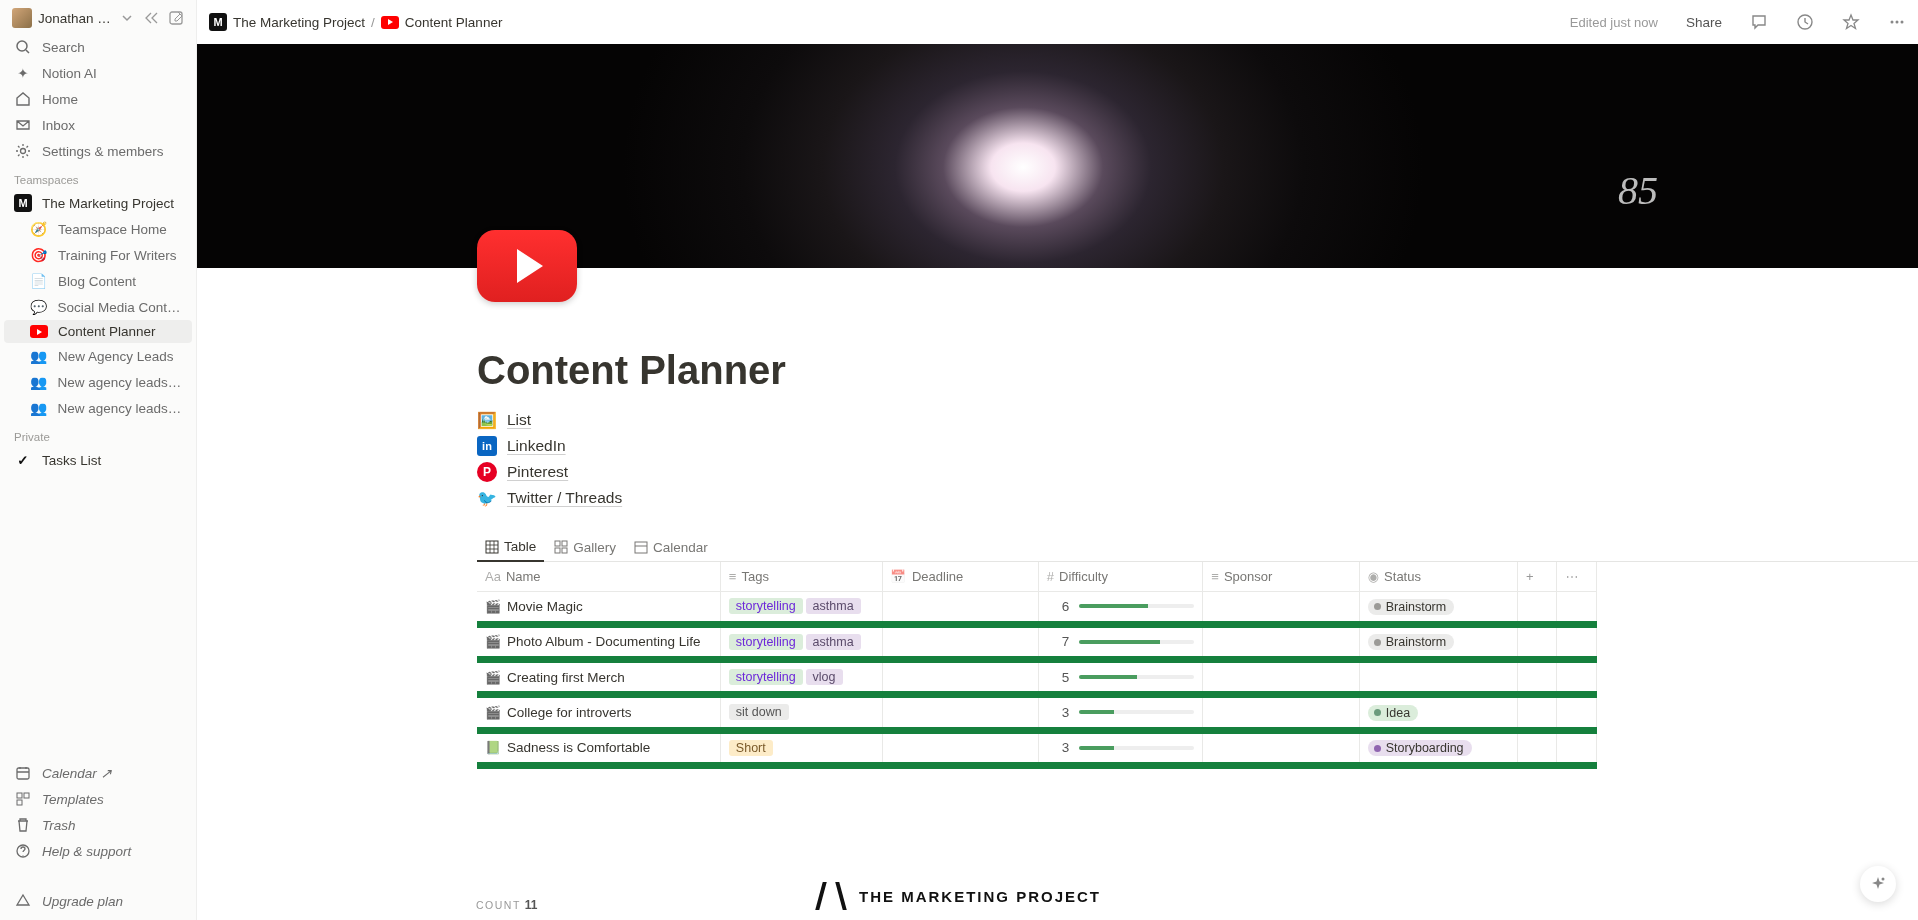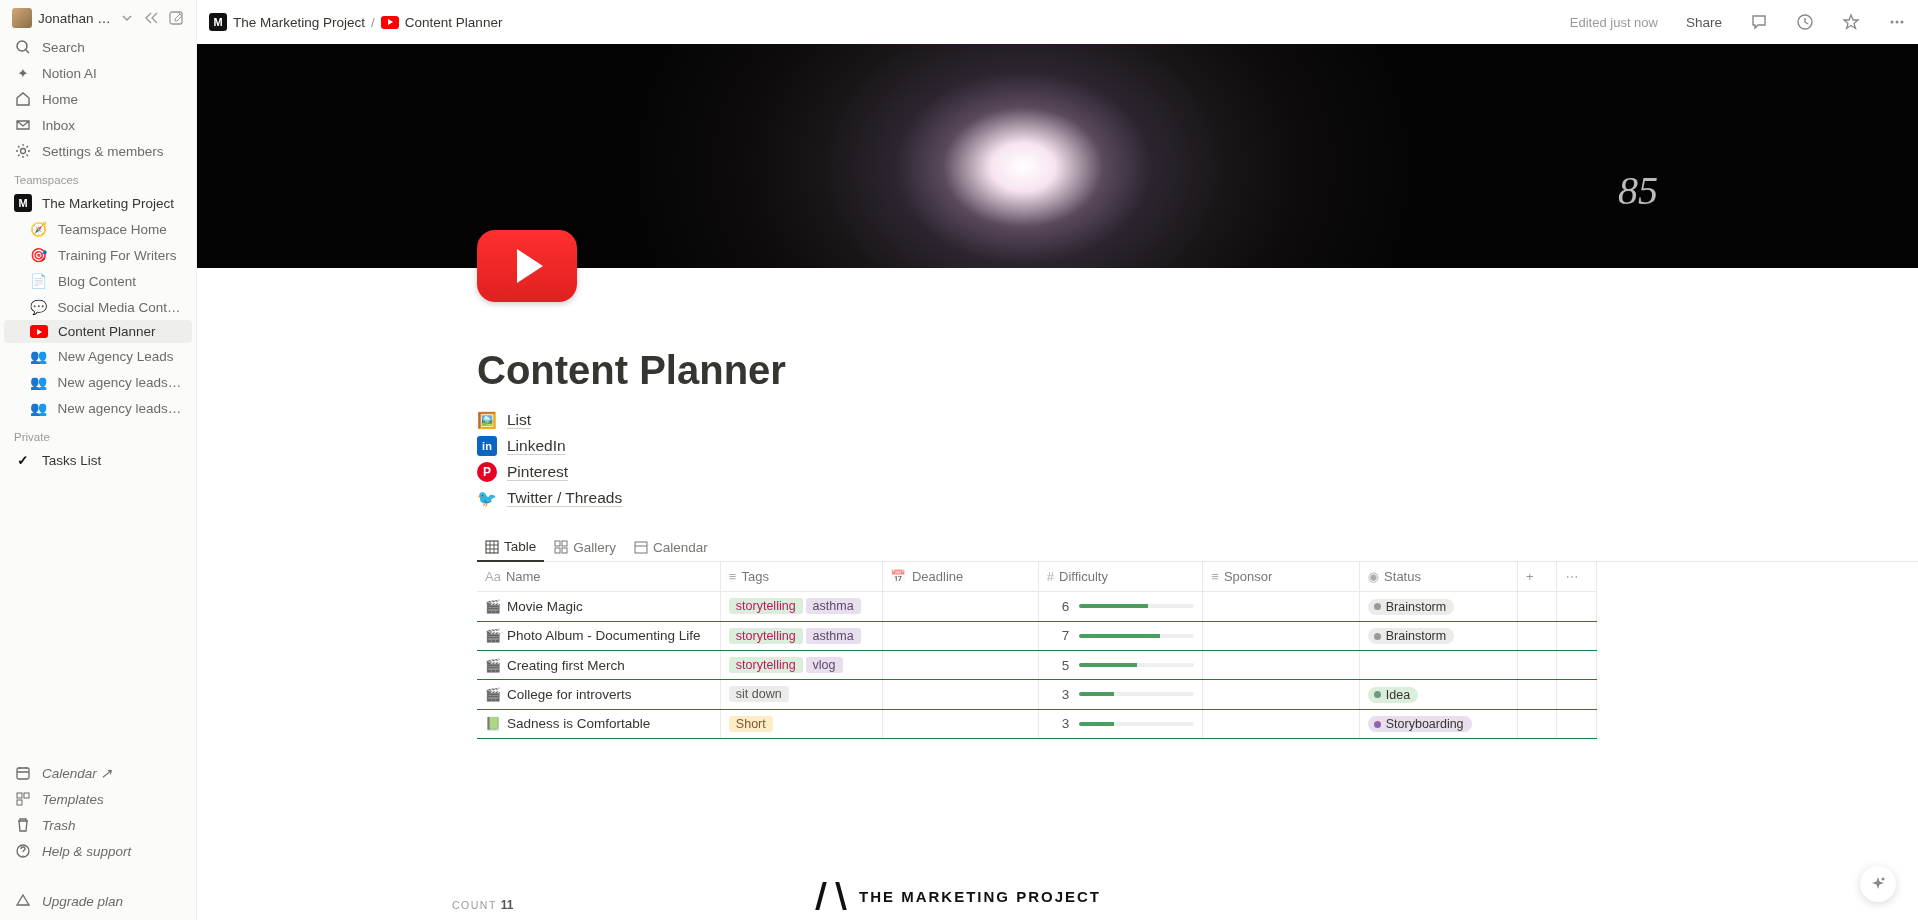--- a/index.html
+++ b/index.html
@@ -47,45 +47,45 @@
 .link-text { text-decoration:underline; text-decoration-color:#d0d0d0; text-underline-offset:3px; }
 
 .view-tabs { display:flex; gap:2px; margin-top:22px; border-bottom:1px solid #e5e5e3; }
 .vtab { display:flex; align-items:center; gap:5px; padding:6px 8px; font-size:13.5px; color:#787774; cursor:pointer; }
 .vtab.active { color:#37352f; border-bottom:2px solid #37352f; margin-bottom:-1px; font-weight:500; }
 
 .table-wrap { width:1120px; }
 .tbl { width:100%; border-collapse:collapse; }
 .tbl th { text-align:left; font-weight:400; color:#787774; font-size:13px; padding:7px 8px; border-bottom:1px solid #e9e9e7; }
 .tbl th .col-ico { margin-right:5px; opacity:0.6; }
-.tbl td { padding:6px 8px; border-bottom:1px solid #15803d; font-size:13.5px; vertical-align:middle; }
+.tbl td { padding:6px 8px; border-bottom:7px solid #15803d; font-size:13.5px; vertical-align:middle; }
 .tbl th, .tbl td { border-right:1px solid #e9e9e7; }
 .row-ico { margin-right:6px; opacity:0.8; font-size:13px; display:inline-block; width:16px; }
 .row-name { font-weight:500; }
 .tag { display:inline-block; padding:1px 7px; border-radius:3px; font-size:12.5px; margin-right:3px; }
-.tag.green { background:#dbeddb; color:#be185d; }
+.tag.green { background:#dbeddb; color:#6d28d9; }
 .tag.purple { background:#e8deee; color:#5a4a6a; }
 .tag.yellow { background:#fdecc8; color:#7a5a2a; }
 .tag.gray { background:#ebebea; color:#555; }
 .diff-cell { display:flex; align-items:center; gap:10px; justify-content:flex-end; }
 .diff-num { color:#555; width:12px; text-align:right; }
 .diff-bar { width:115px; height:4px; background:#eee; border-radius:2px; overflow:hidden; }
 .diff-fill { height:100%; background:#4a9d5f; }
 .status-pill { display:inline-flex; align-items:center; gap:5px; padding:1px 8px 1px 6px; border-radius:12px; font-size:12.5px; }
 .dot { width:7px; height:7px; border-radius:50%; }
 .add-col { width:40px; text-align:center; }
 .more-col { width:40px; text-align:center; }
 
 .footer-brand { position:fixed; bottom:10px; left:50%; transform:translateX(-50%); display:flex; align-items:center; gap:14px; font-weight:700; letter-spacing:2px; font-size:15px; color:#111; }
 .brand-logo { width:28px; height:28px; position:relative; }
 .brand-logo::before, .brand-logo::after { content:""; position:absolute; background:#111; }
 .brand-logo::before { width:4px; height:28px; left:2px; transform:skewX(-15deg); }
 .brand-logo::after { width:4px; height:28px; right:2px; transform:skewX(15deg); }
 
-.count-label { position:fixed; bottom:8px; left:452px; font-size:10.5px; letter-spacing:1.5px; color:#999; }
+.count-label { position:fixed; bottom:8px; left:476px; font-size:10.5px; letter-spacing:1.5px; color:#999; }
 .count-label b { color:#555; letter-spacing:0; font-size:12px; margin-left:4px; }
 
 .ai-btn { position:fixed; bottom:18px; right:22px; width:36px; height:36px; border-radius:50%; background:#fff; box-shadow:0 2px 10px rgba(0,0,0,0.15); display:flex; align-items:center; justify-content:center; color:#888; }
 
 svg { display:block; }
 </style>
 </head>
 <body>
 
 <div class="app">

